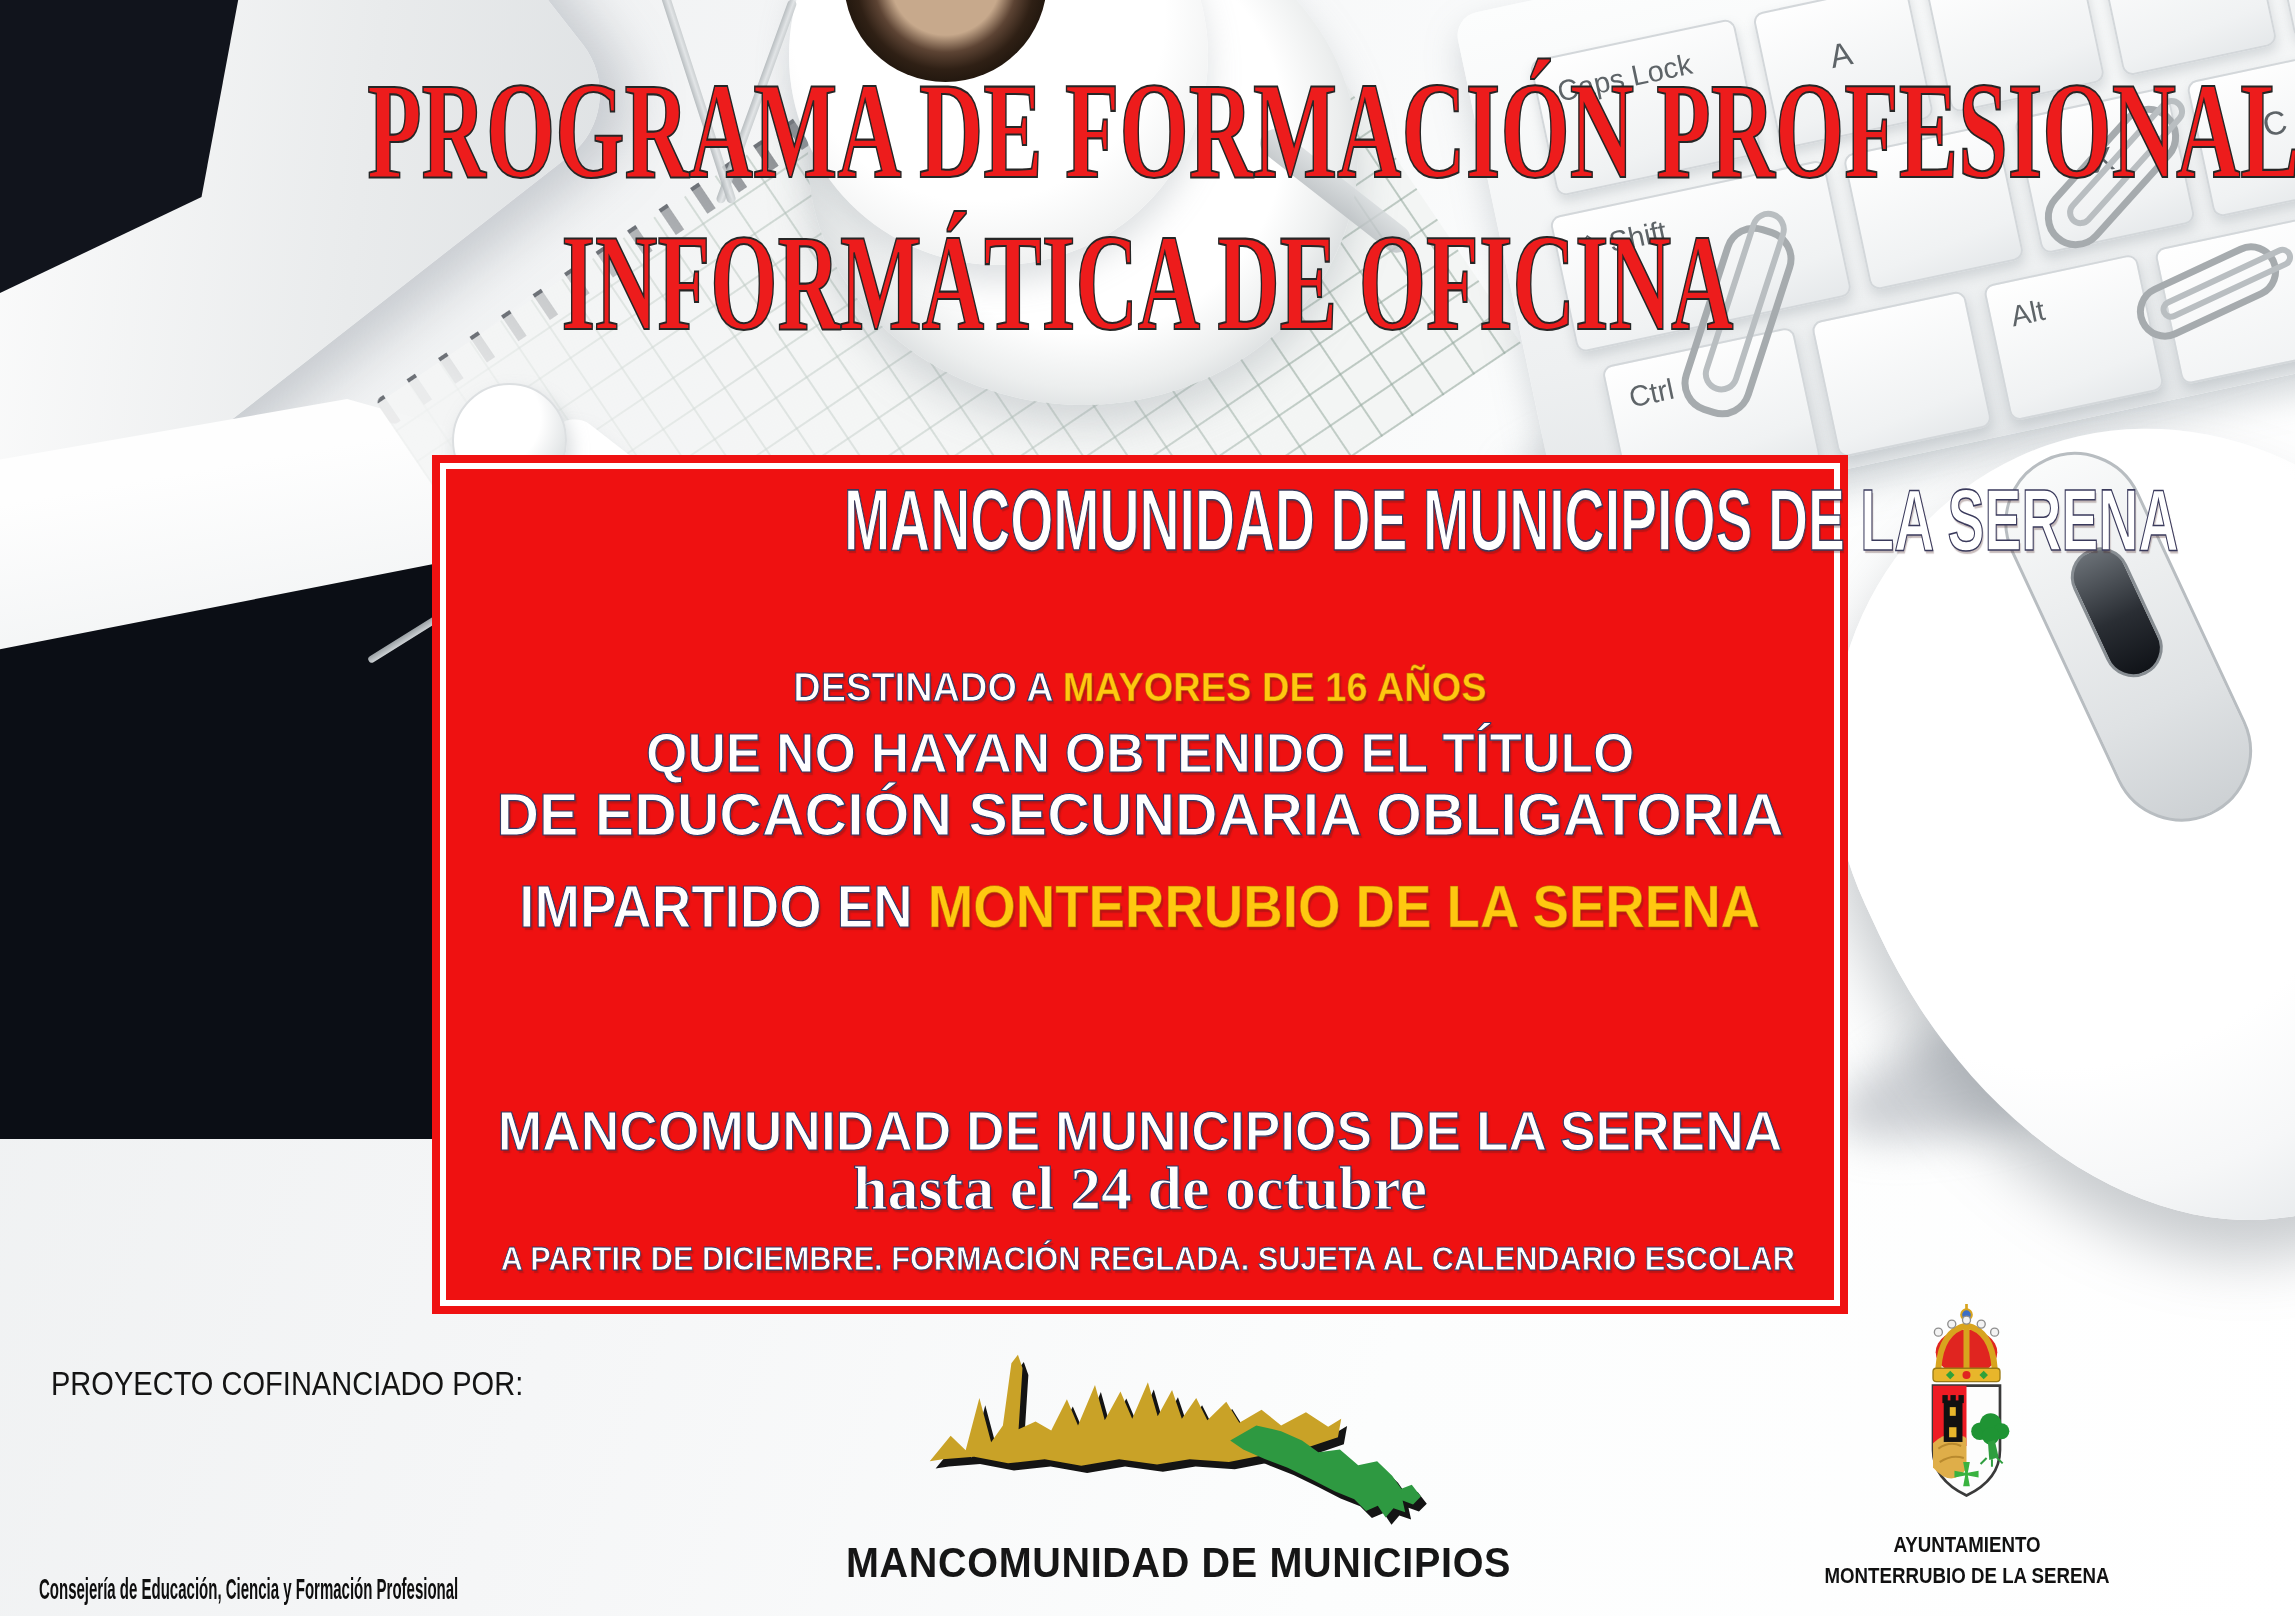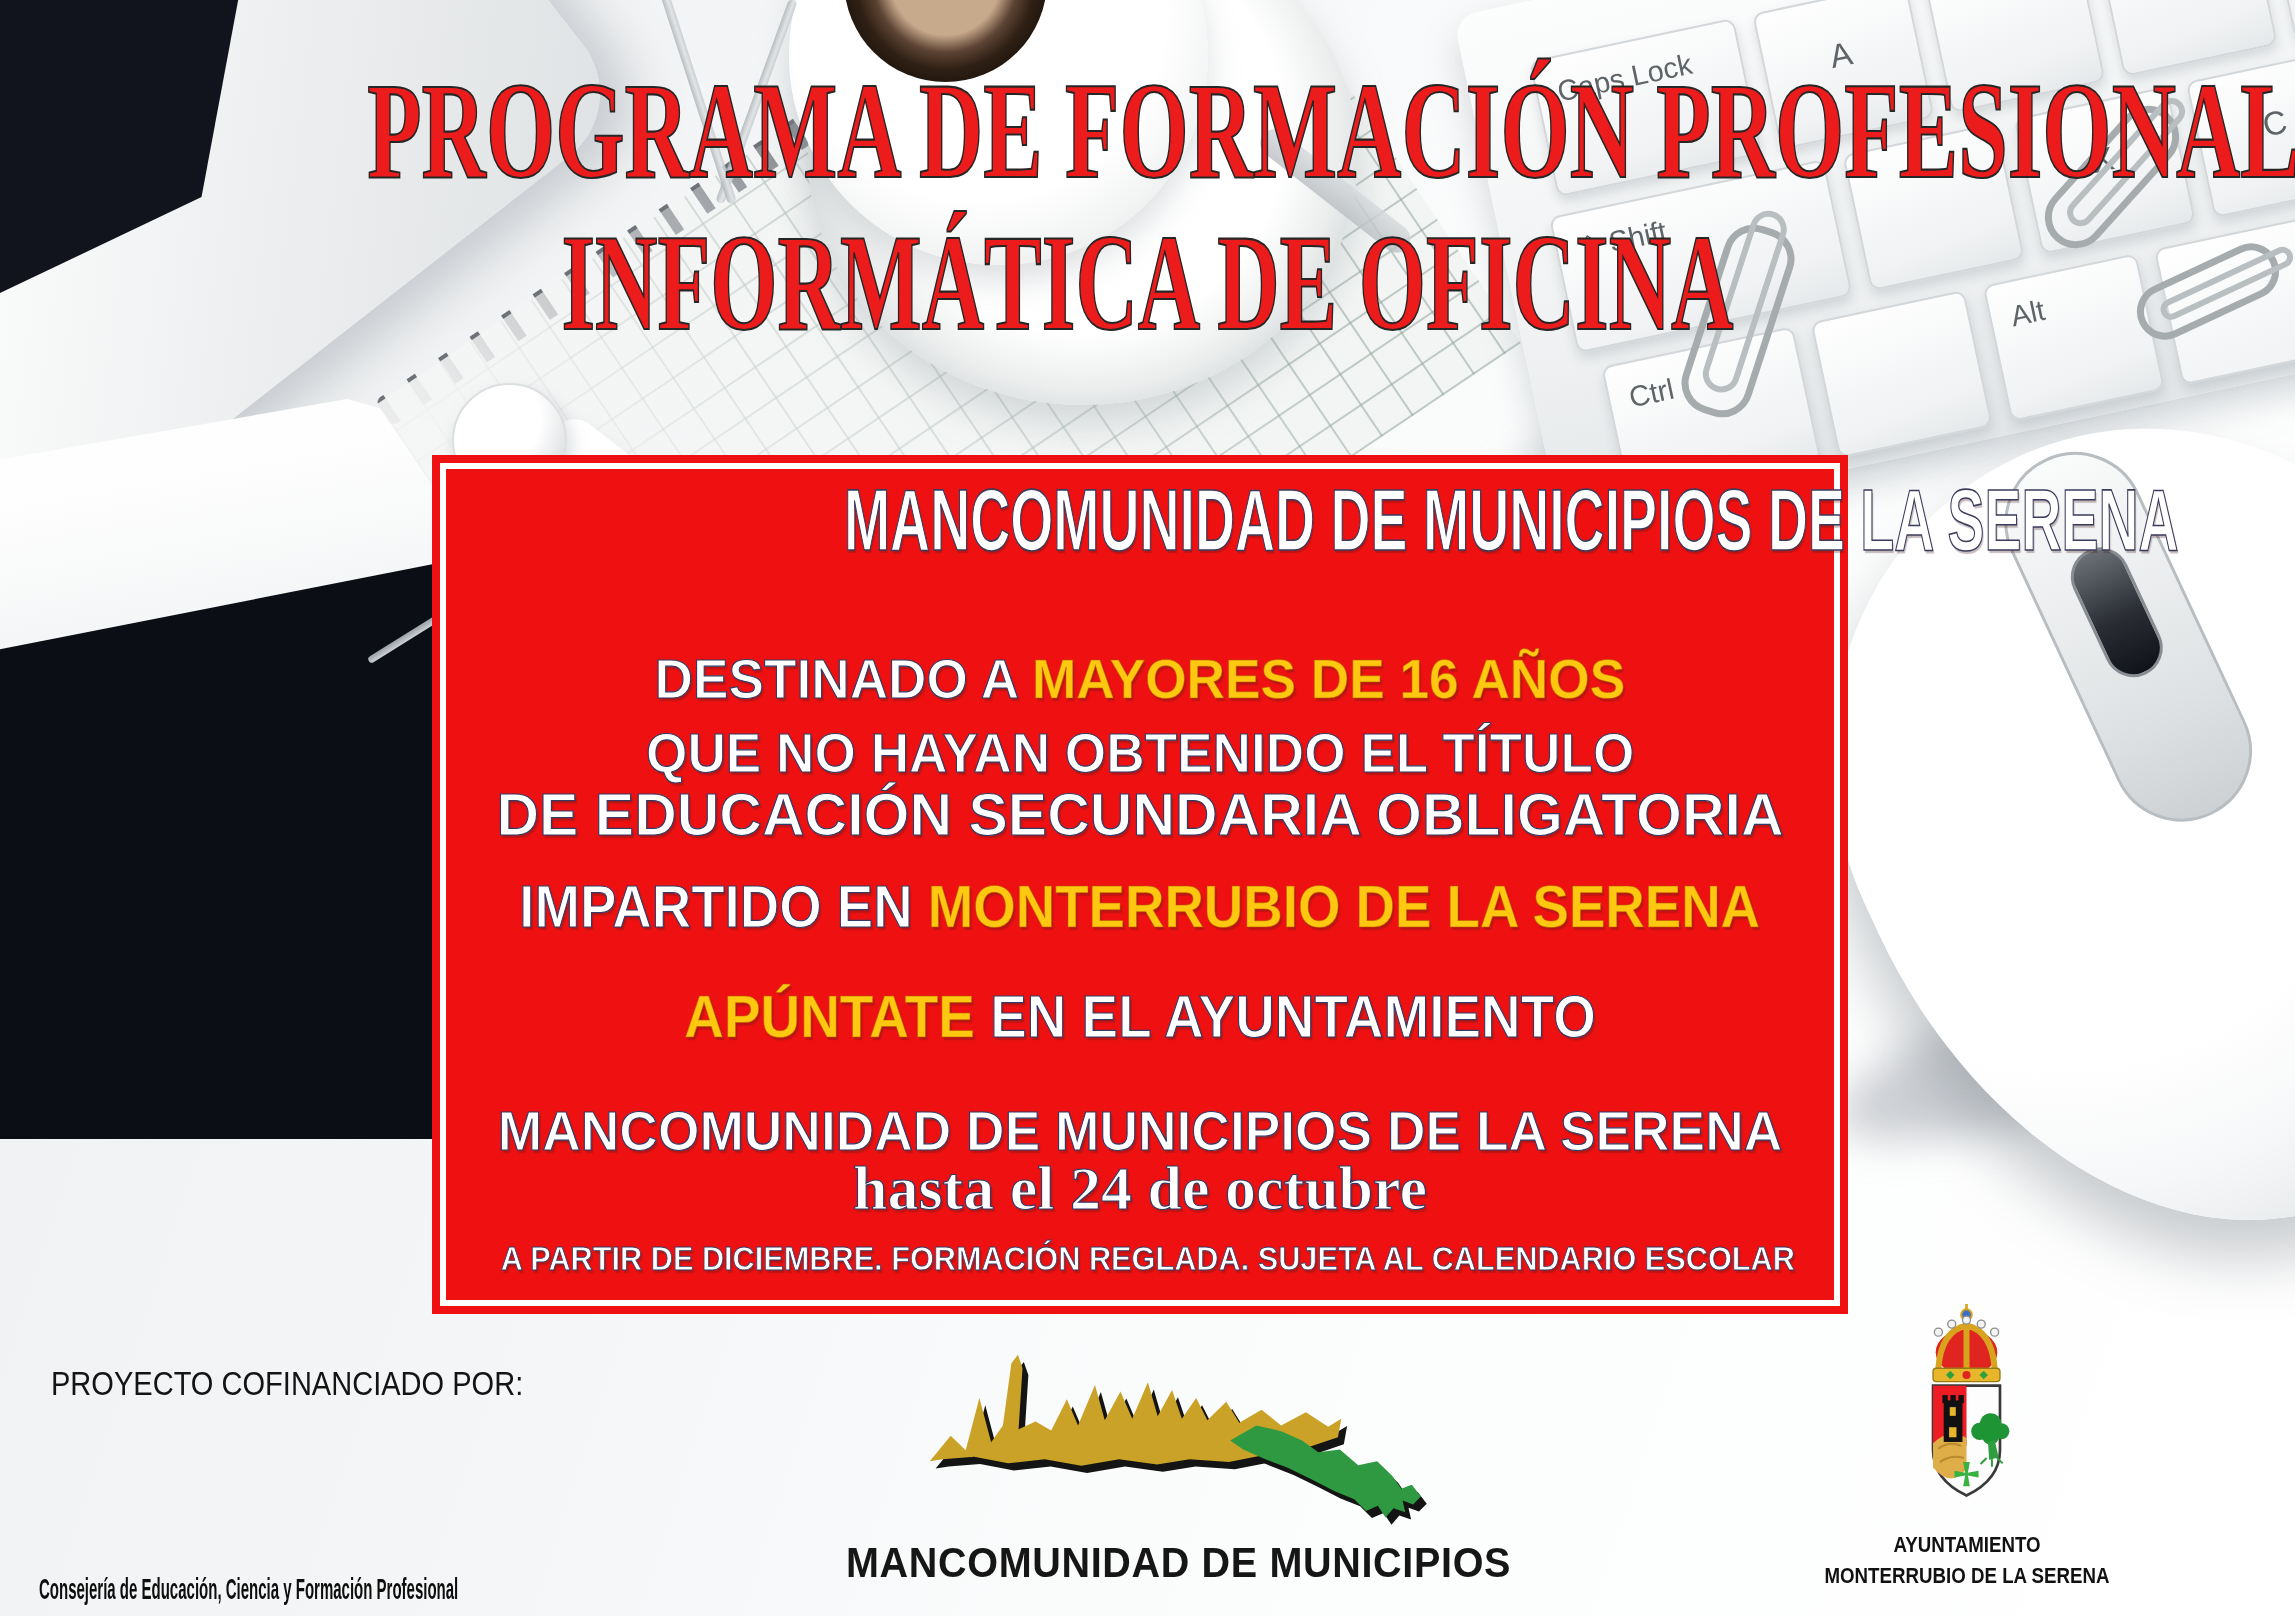--- a/index.html
+++ b/index.html
@@ -112,21 +112,21 @@
   
   .red-box { position:absolute; left:432px; top:455px; width:1416px; height:859px;
              background:#ef1111; z-index:6; }
   .inner-border { position:absolute; inset:7.9px; border:6.5px solid #ffffff; }
   .box-line { position:absolute; left:19.6px; right:19.6px; text-align:center; color:#fff;
               font-weight:bold; white-space:nowrap; line-height:1; }
   .cond { display:inline-block; transform-origin:center top;
           -webkit-text-stroke:1.2px #333a66; text-shadow:2px 2.6px 1.3px rgba(70,30,30,.3); }
   .yellow { color:#ffc810; -webkit-text-stroke:1px rgba(175,85,0,.55); }
   .bl-header      { top:21px;   font-size:88px; } .bl-header .cond      { transform:scaleX(.63); -webkit-text-stroke:1.6px #3a3a5c; }
-  .bl-destinado   { top:196px;  font-size:56px;  } .bl-destinado .cond   { transform:scaleX(.95); }
+  .bl-destinado   { top:212px;  font-size:40px;  } .bl-destinado .cond   { transform:scaleX(.95); }
   .bl-titulo      { top:270px;  font-size:56px;  } .bl-titulo .cond      { transform:scaleX(.95); }
   .bl-educacion   { top:331px;  font-size:59px;  } .bl-educacion .cond   { transform:scaleX(1); }
   .bl-impartido   { top:422px;  font-size:60px;  } .bl-impartido .cond   { transform:scaleX(.91); }
   .bl-apuntate    { top:533px;  font-size:59px;  } .bl-apuntate .cond    { transform:scaleX(.93); }
   .bl-lugar       { top:593px;  font-size:55px;  } .bl-lugar .cond       { transform:scaleX(.93); }
   .bl-mancomunidad{ top:649px;  font-size:55px;  } .bl-mancomunidad .cond{ transform:scaleX(.97); }
   .bl-plazo       { top:702px; font-size:62px;  } .bl-plazo .cond       { transform:scaleX(1);font-family:Liberation Serif, serif; }
   .bl-nota        { top:787px; font-size:33px;  } .bl-nota .cond        { transform:scaleX(.93); -webkit-text-stroke:0.8px #333a66; }
 
   
@@ -230,23 +230,20 @@
     </div>
 
     <div class="box-line bl-educacion">
       <span class="cond">DE EDUCACIÓN SECUNDARIA OBLIGATORIA</span>
     </div>
 
     <div class="box-line bl-impartido">
       <span class="cond"><span>IMPARTIDO EN </span><span class="yellow">MONTERRUBIO DE LA SERENA</span></span>
     </div>
 
-    <div class="box-line bl-apuntate">
-      <span class="cond"><span class="yellow">APÚNTATE</span><span> EN EL AYUNTAMIENTO</span></span>
-    </div>
 
 
     <div class="box-line bl-mancomunidad">
       <span class="cond">MANCOMUNIDAD DE MUNICIPIOS DE LA SERENA</span>
     </div>
 
     <div class="box-line bl-plazo">
       <span class="cond">hasta el 24 de octubre</span>
     </div>
 

